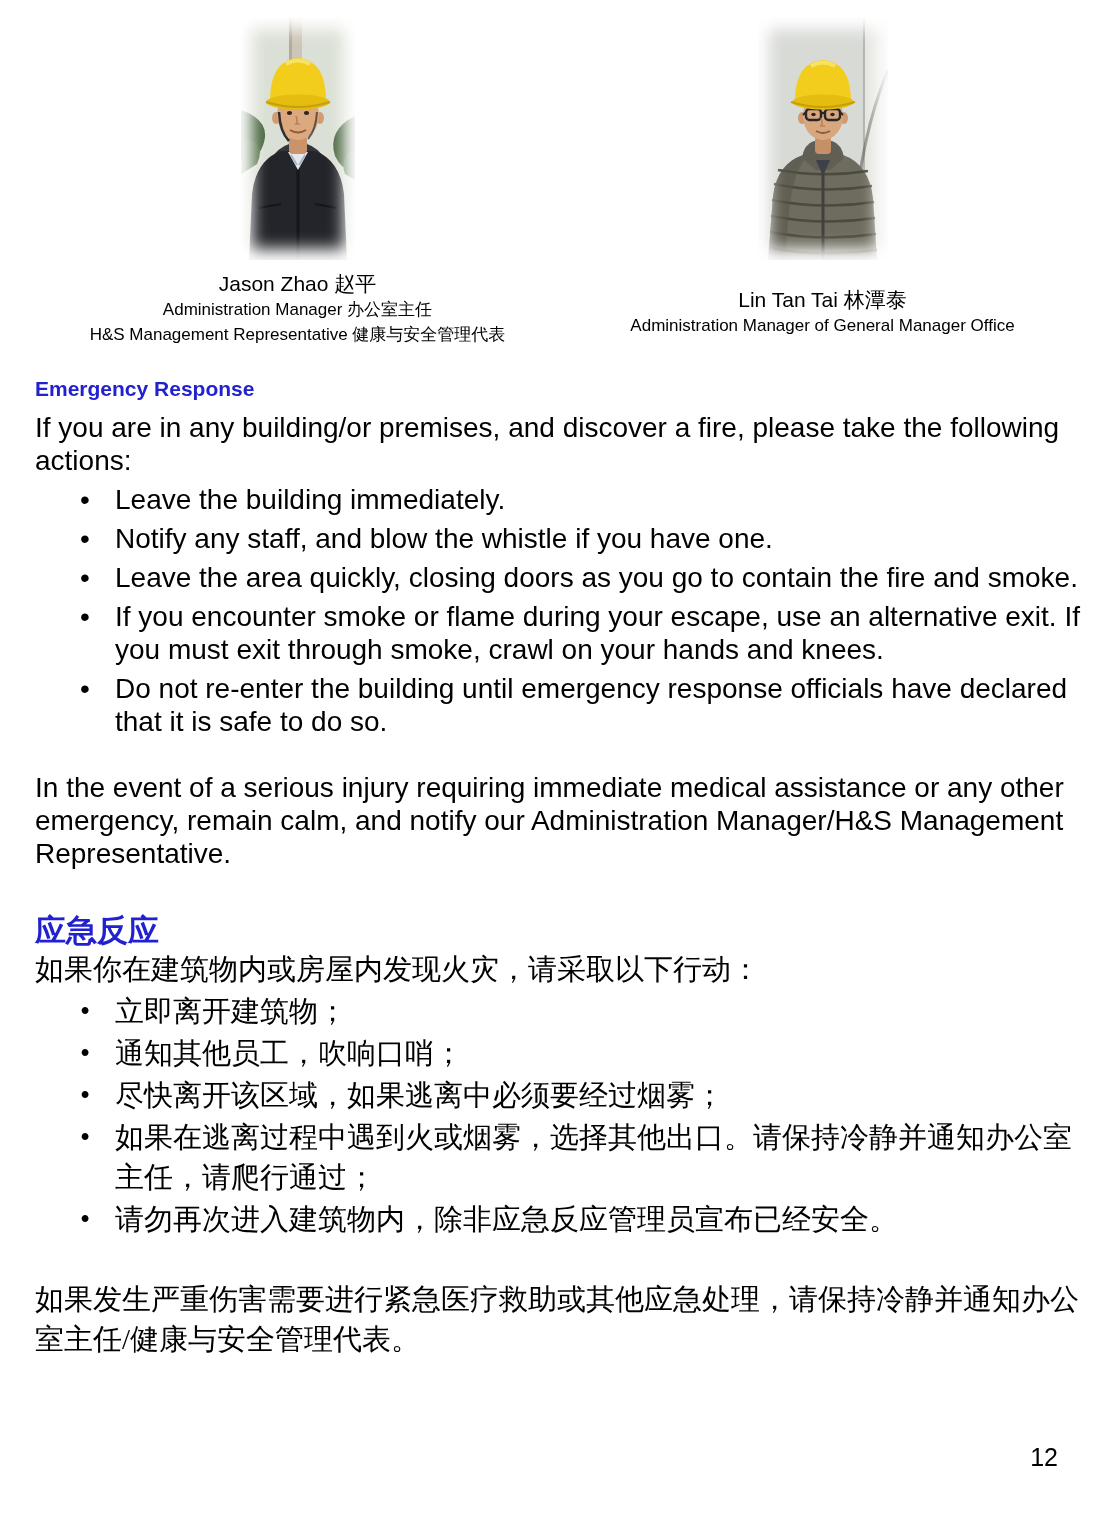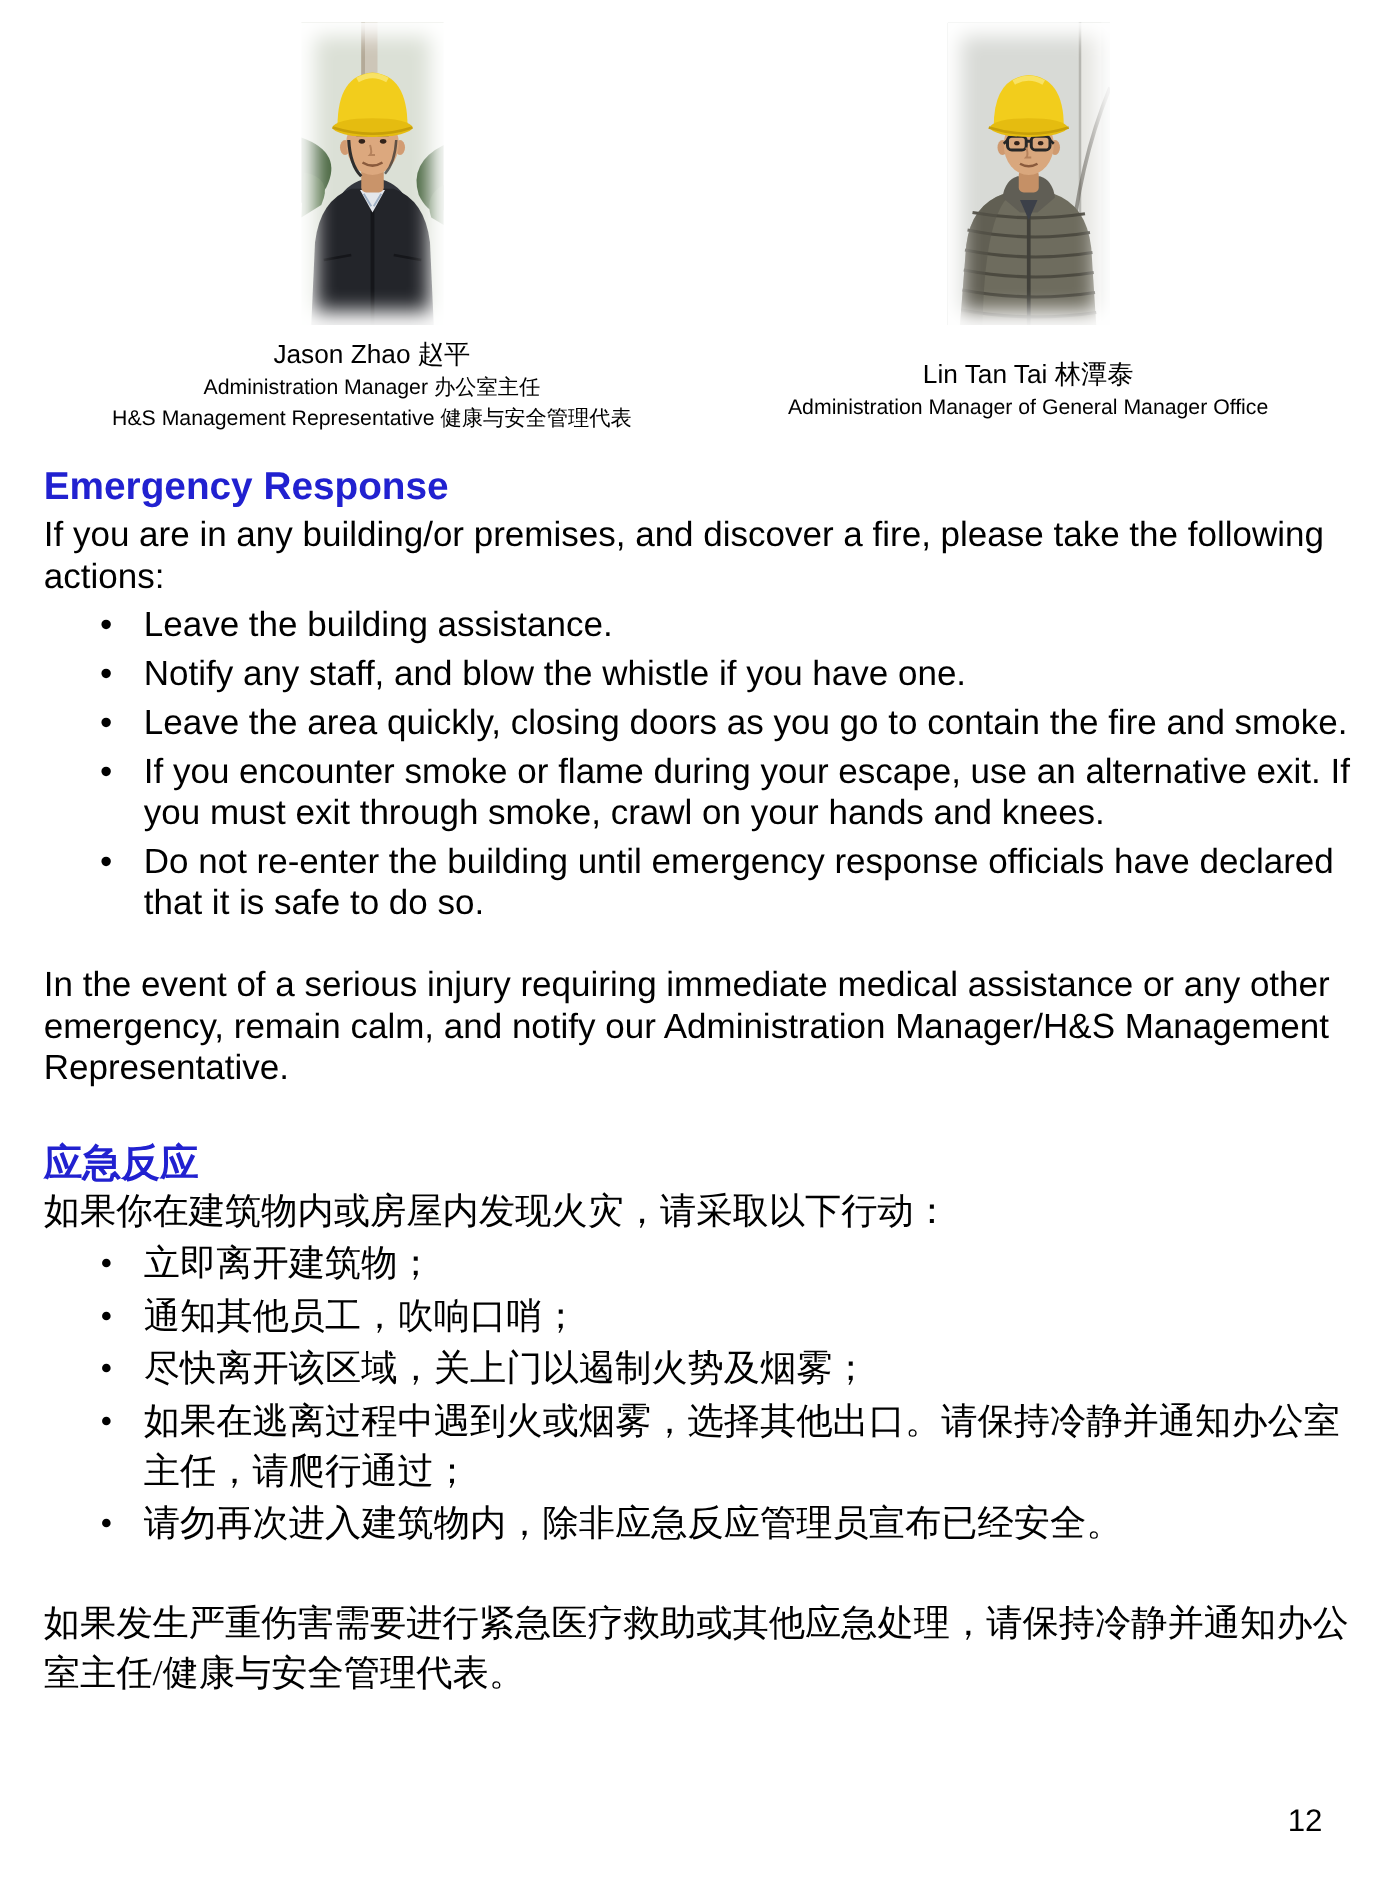--- a/index.html
+++ b/index.html
@@ -23,21 +23,21 @@
     pointer-events:none;
   }
   .caption{margin-top:10px;text-align:center;}
   .person-name{font-size:21px;line-height:27px;}
   .person-title{font-size:17px;line-height:25px;}
 
   
   .section{padding:0 35px;}
   .h-blue{
     color:#2121d0;font-weight:bold;
-    font-size:31px;line-height:34px;
+    font-size:21px;line-height:34px;
     margin:25px 0 5px 0;
   }
   .body-en{font-size:28px;line-height:33px;}
   .body-en p{margin:0;}
   ul.blist{list-style:none;margin:6px 0 0 0;padding:0;}
   ul.blist li{display:flex;margin:0 0 6px 0;}
   .bullet-marker{flex:0 0 35px;margin-left:45px;}
   .bullet-text{flex:1;}
   .outro-en{margin-top:33px !important;}
 
@@ -180,21 +180,21 @@
       </figcaption>
     </figure>
   </div>
 
   <section class="section body-en">
     <h2 class="h-blue">Emergency Response</h2>
     <p>If you are in any building/or premises, and discover a fire, please take the following actions:</p>
     <ul class="blist">
       <li>
         <span class="bullet-marker">•</span>
-        <span class="bullet-text">Leave the building assistance.</span>
+        <span class="bullet-text">Leave the building immediately.</span>
       </li>
       <li>
         <span class="bullet-marker">•</span>
         <span class="bullet-text">Notify any staff, and blow the whistle if you have one.</span>
       </li>
       <li>
         <span class="bullet-marker">•</span>
         <span class="bullet-text">Leave the area quickly, closing doors as you go to contain the fire and smoke.</span>
       </li>
       <li>
@@ -216,21 +216,21 @@
       <li>
         <span class="bullet-marker">•</span>
         <span class="bullet-text">立即离开建筑物；</span>
       </li>
       <li>
         <span class="bullet-marker">•</span>
         <span class="bullet-text">通知其他员工，吹响口哨；</span>
       </li>
       <li>
         <span class="bullet-marker">•</span>
-        <span class="bullet-text">尽快离开该区域，关上门以遏制火势及烟雾；</span>
+        <span class="bullet-text">尽快离开该区域，如果逃离中必须要经过烟雾；</span>
       </li>
       <li>
         <span class="bullet-marker">•</span>
         <span class="bullet-text">如果在逃离过程中遇到火或烟雾，选择其他出口。请保持冷静并通知办公室主任，请爬行通过；</span>
       </li>
       <li>
         <span class="bullet-marker">•</span>
         <span class="bullet-text">请勿再次进入建筑物内，除非应急反应管理员宣布已经安全。</span>
       </li>
     </ul>

